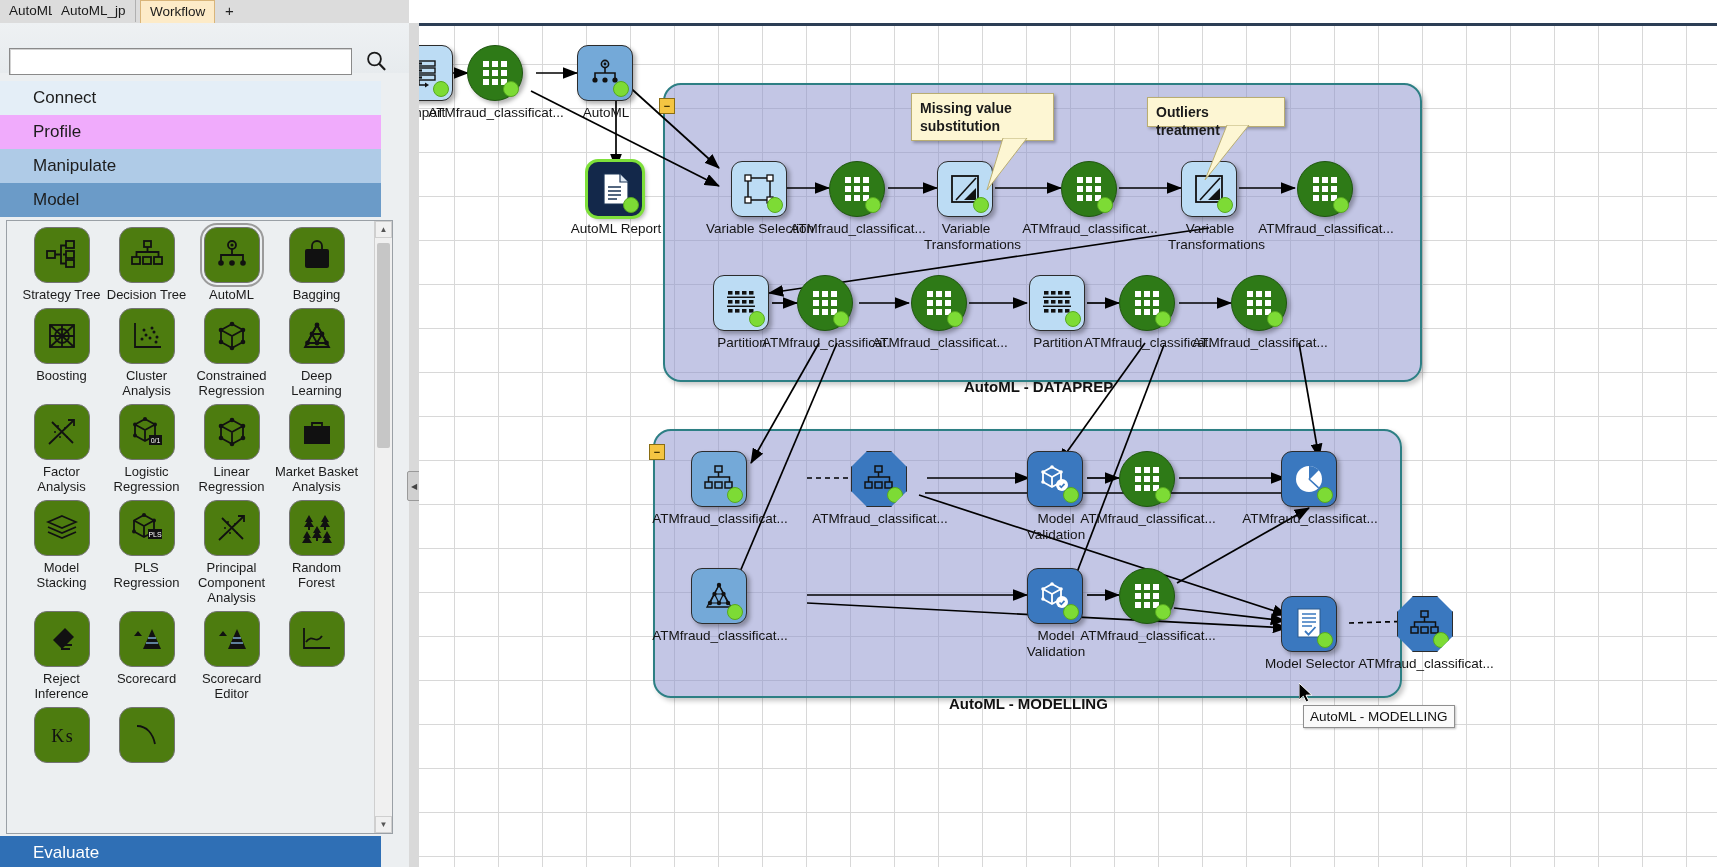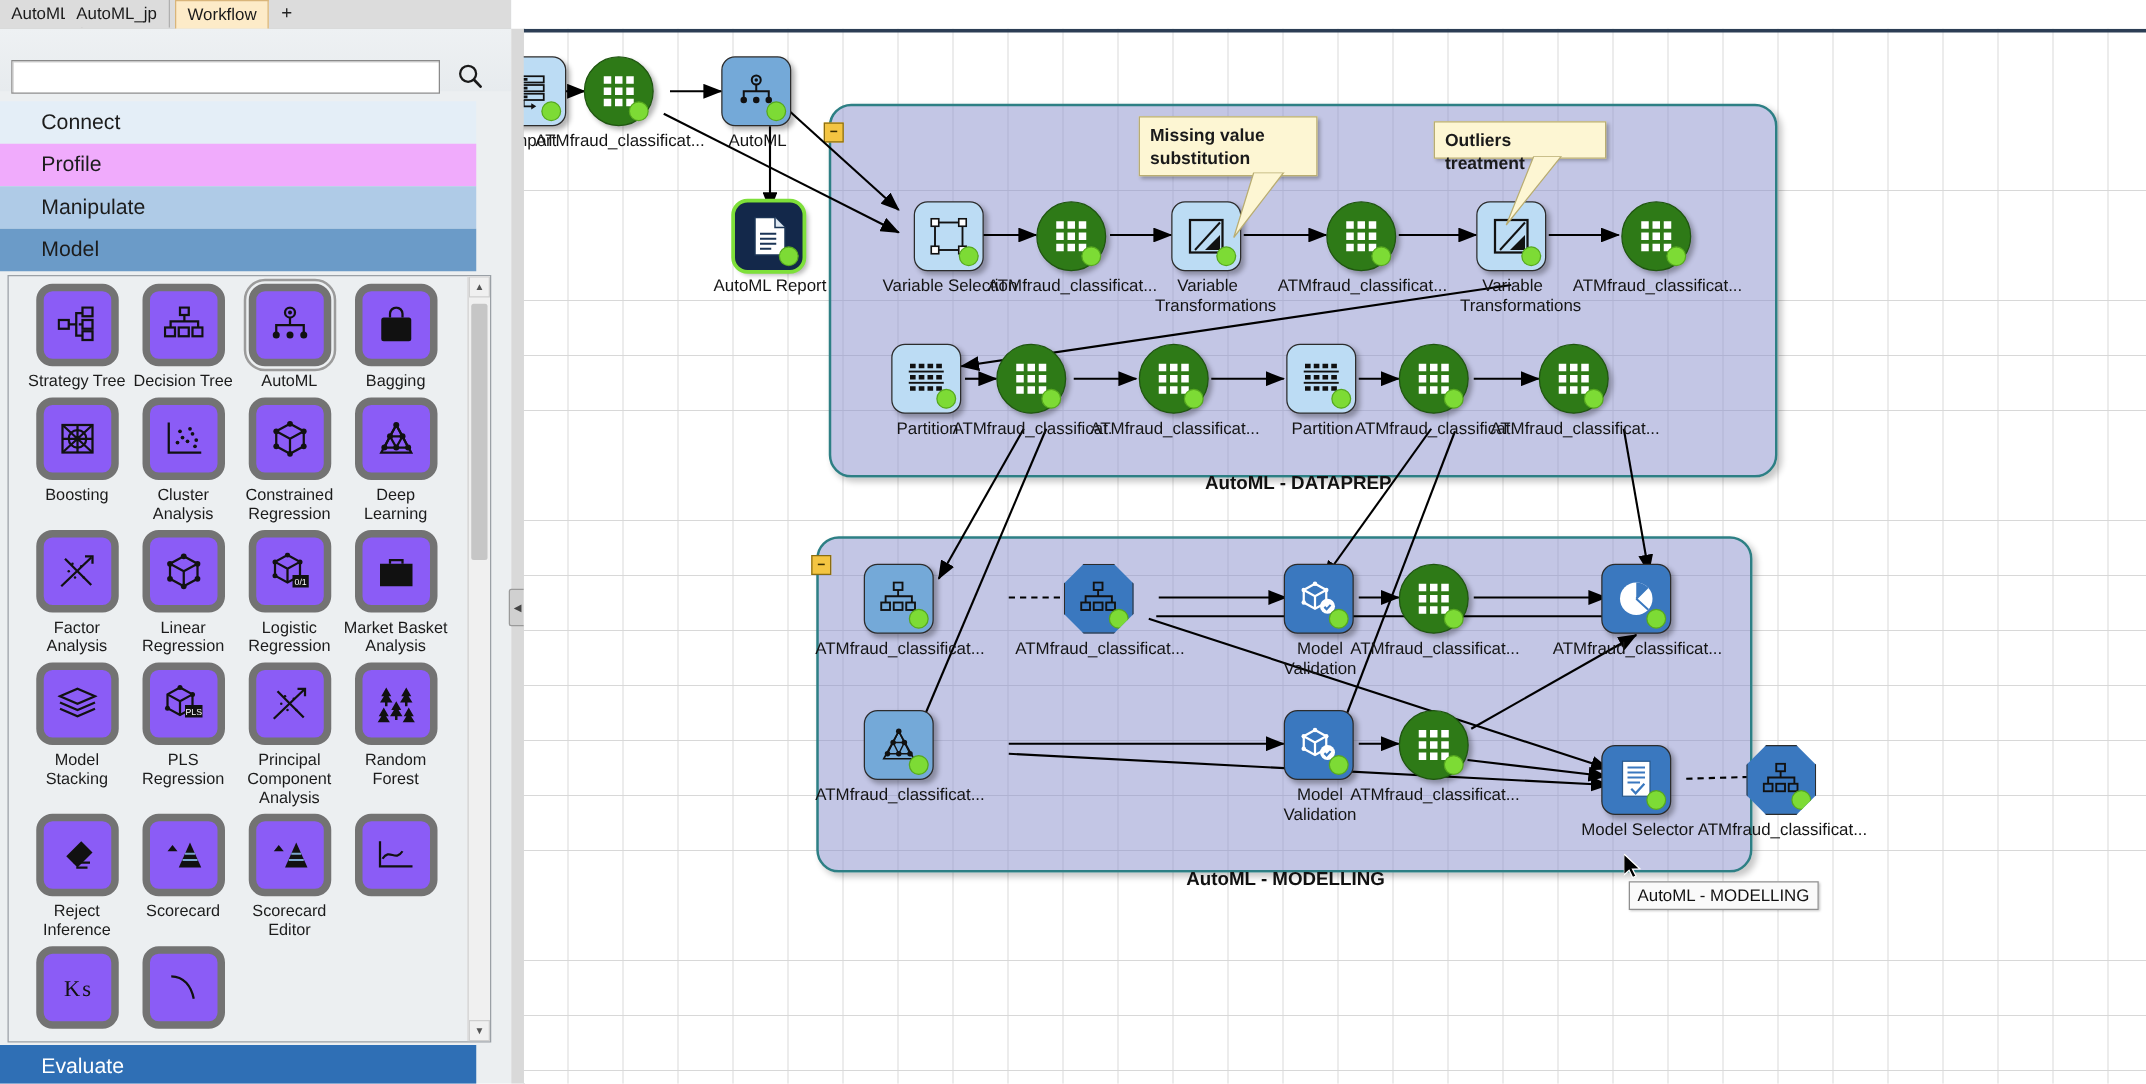--- a/index.html
+++ b/index.html
@@ -34,21 +34,21 @@
   .cat.c2{top:115px;background:#f0abfc;}
   .cat.c3{top:149px;background:#afcbe7;}
   .cat.c4{top:183px;background:#6b9bc8;}
   .cat.evaluate{top:836px;background:#2f6fb5;color:#fff;}
 
   #palette{position:absolute;left:6px;top:220px;width:385px;height:612px;
            background:#eceff1;border:1px solid #9aa0a6;overflow:hidden;}
   #palette-inner{position:absolute;left:0;top:0;width:368px;}
   .pal-grid{display:flex;flex-wrap:wrap;padding:6px 0 0 12px;width:360px;}
   .pal-item{width:85px;margin:0 0 6px 0;display:flex;flex-direction:column;align-items:center;cursor:default;}
-  .pal-icon{width:54px;height:54px;border-radius:13px;background:#8b5cf6;border:6px solid #737373;
+  .pal-icon{width:54px;height:54px;border-radius:13px;background:#4d7c0f;border:1px solid #737373;
             display:flex;align-items:center;justify-content:center;}
   .pal-item.sel .pal-icon{outline:2px solid #9b9b9b;outline-offset:2px;}
   .pal-label{margin-top:4px;font-size:13px;line-height:15px;color:#1b1b1b;text-align:center;max-width:84px;}
 
   
   .pal-scroll{position:absolute;right:0;top:0;width:17px;height:612px;background:#f0f0f0;border-left:1px solid #cfcfcf;}
   .pal-arrow{position:absolute;left:0;width:17px;height:17px;background:#f0f0f0;border:1px solid #cfcfcf;box-sizing:border-box;
              display:flex;align-items:center;justify-content:center;font-size:8px;color:#555;}
   .pal-arrow.up{top:0;}
   .pal-arrow.dn{bottom:0;}
@@ -259,51 +259,51 @@
                     <circle cx="19" cy="11" r="1"></circle>
                     <circle cx="12" cy="9" r="1"></circle>
                     <circle cx="21" cy="20" r="1"></circle>
                   </g>
                 </svg>
               </div>
               <div class="pal-label">Factor Analysis</div>
             </div>
             <div class="pal-item">
               <div class="pal-icon">
+                <svg width="32" height="30" viewBox="0 0 32 30">
+                  <path d="M14 2l10 5.5v11L14 24 4 18.5v-11z" stroke="#111" fill="none" stroke-width="1.8"></path>
+                  <path d="M4 7.5L14 13l10-5.5M14 13v11" stroke="#111" fill="none" stroke-width="1.8"></path>
+                  <g fill="#111">
+                    <circle cx="14" cy="2" r="2"></circle>
+                    <circle cx="24" cy="7.5" r="2"></circle>
+                    <circle cx="4" cy="18.5" r="2"></circle>
+                    <circle cx="4" cy="7.5" r="2"></circle>
+                  </g>
+                  <rect x="18" y="18" width="13" height="10" fill="#111"></rect>
+                  <text x="24.5" y="26" font-size="7" fill="#fff" text-anchor="middle" font-family="Liberation Sans,sans-serif">0/1</text>
+                </svg>
+              </div>
+              <div class="pal-label">Logistic Regression</div>
+            </div>
+            <div class="pal-item">
+              <div class="pal-icon">
                 <svg width="30" height="30" viewBox="0 0 30 30">
                   <path d="M15 3l11 6v12l-11 6-11-6V9z" stroke="#111" fill="none" stroke-width="1.8"></path>
                   <path d="M4 9l11 6 11-6M15 15v12" stroke="#111" fill="none" stroke-width="1.8"></path>
                   <g fill="#111">
                     <circle cx="15" cy="3" r="2.3"></circle>
                     <circle cx="26" cy="9" r="2.3"></circle>
                     <circle cx="26" cy="21" r="2.3"></circle>
                     <circle cx="15" cy="27" r="2.3"></circle>
                     <circle cx="4" cy="21" r="2.3"></circle>
                     <circle cx="4" cy="9" r="2.3"></circle>
                   </g>
                 </svg>
               </div>
               <div class="pal-label">Linear Regression</div>
-            </div>
-            <div class="pal-item">
-              <div class="pal-icon">
-                <svg width="32" height="30" viewBox="0 0 32 30">
-                  <path d="M14 2l10 5.5v11L14 24 4 18.5v-11z" stroke="#111" fill="none" stroke-width="1.8"></path>
-                  <path d="M4 7.5L14 13l10-5.5M14 13v11" stroke="#111" fill="none" stroke-width="1.8"></path>
-                  <g fill="#111">
-                    <circle cx="14" cy="2" r="2"></circle>
-                    <circle cx="24" cy="7.5" r="2"></circle>
-                    <circle cx="4" cy="18.5" r="2"></circle>
-                    <circle cx="4" cy="7.5" r="2"></circle>
-                  </g>
-                  <rect x="18" y="18" width="13" height="10" fill="#111"></rect>
-                  <text x="24.5" y="26" font-size="7" fill="#fff" text-anchor="middle" font-family="Liberation Sans,sans-serif">0/1</text>
-                </svg>
-              </div>
-              <div class="pal-label">Logistic Regression</div>
             </div>
             <div class="pal-item">
               <div class="pal-icon">
                 <svg width="30" height="28" viewBox="0 0 30 28">
                   <path d="M10 8V5h10v3" stroke="#111" fill="none" stroke-width="1.8"></path>
                   <rect x="2" y="8" width="26" height="18" fill="#111"></rect>
                 </svg>
               </div>
               <div class="pal-label">Market Basket Analysis</div>
             </div>

